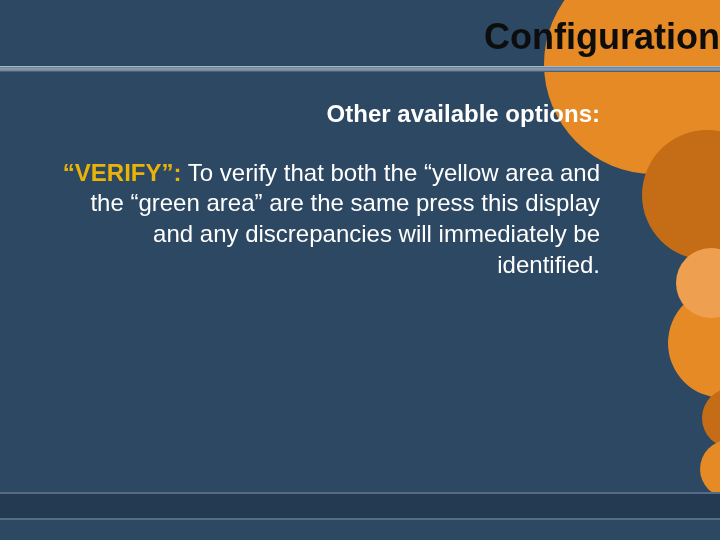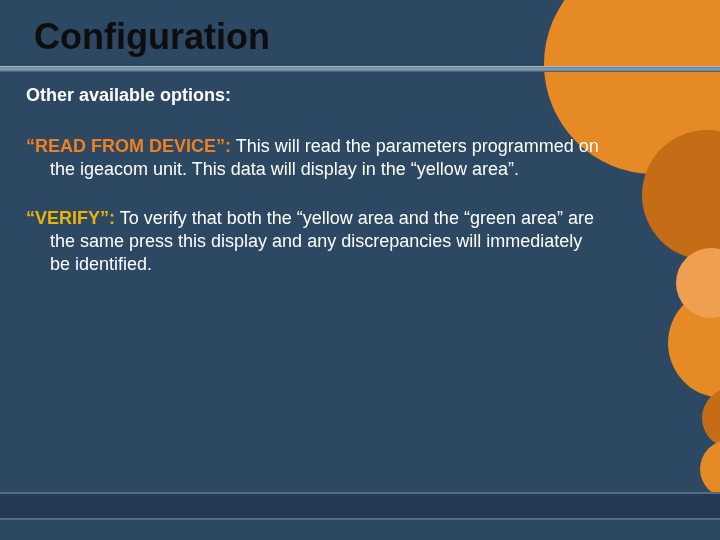--- a/index.html
+++ b/index.html
@@ -1,15 +1,15 @@
 <!DOCTYPE html>
 <html><head>
 <meta charset="utf-8">
 <style>
-  * { margin: 0; padding: 0; box-sizing: border-box; }
+  * { margin: 0; padding: 0; box-sizing: border-box; text-align: right; }
   body {
     width: 720px;
     height: 540px;
     background: #2d4862;
     font-family: Arial, Helvetica, sans-serif;
     position: relative;
     overflow: hidden;
   }
   .title-bar {
     padding: 16px 0 8px 34px;
@@ -23,23 +23,23 @@
   }
   .divider {
     height: 6px;
     background: linear-gradient(to bottom, #6a7f93 0%, #8a9cb0 50%, #6a7f93 100%);
     border-top: 1px solid #a8b8c6;
     border-bottom: 1px solid #4d6176;
     position: relative;
     z-index: 3;
   }
   .body {
-    padding: 12px 120px 0 26px;
+    padding: 27px 120px 0 26px;
     color: #ffffff;
-    font-size: 18px;
+    font-size: 24px;
     line-height: 1.28;
     position: relative;
     z-index: 3;
   }
   .subtitle {
     font-weight: bold;
     margin-bottom: 28px;
   }
   .block {
     margin-bottom: 26px;
@@ -88,23 +88,20 @@
 <div class="circle c6"></div>
 
 <div class="title-bar">
   <div class="title">Configuration</div>
 </div>
 <div class="divider"></div>
 
 <div class="body">
   <div class="subtitle">Other available options:</div>
 
-  <div class="block">
-    <span class="label-orange">“READ FROM DEVICE”:</span><span>  This will read the parameters programmed on the igeacom unit.  This data will display in the “yellow area”.</span>
-  </div>
 
   <div class="block">
     <span class="label-white">“VERIFY”:</span><span>  To verify that both the “yellow area and the “green area” are the same press this display and any discrepancies will immediately be identified.</span>
   </div>
 
 </div>
 
 <div class="footer-band"></div>
 
 </body></html>

